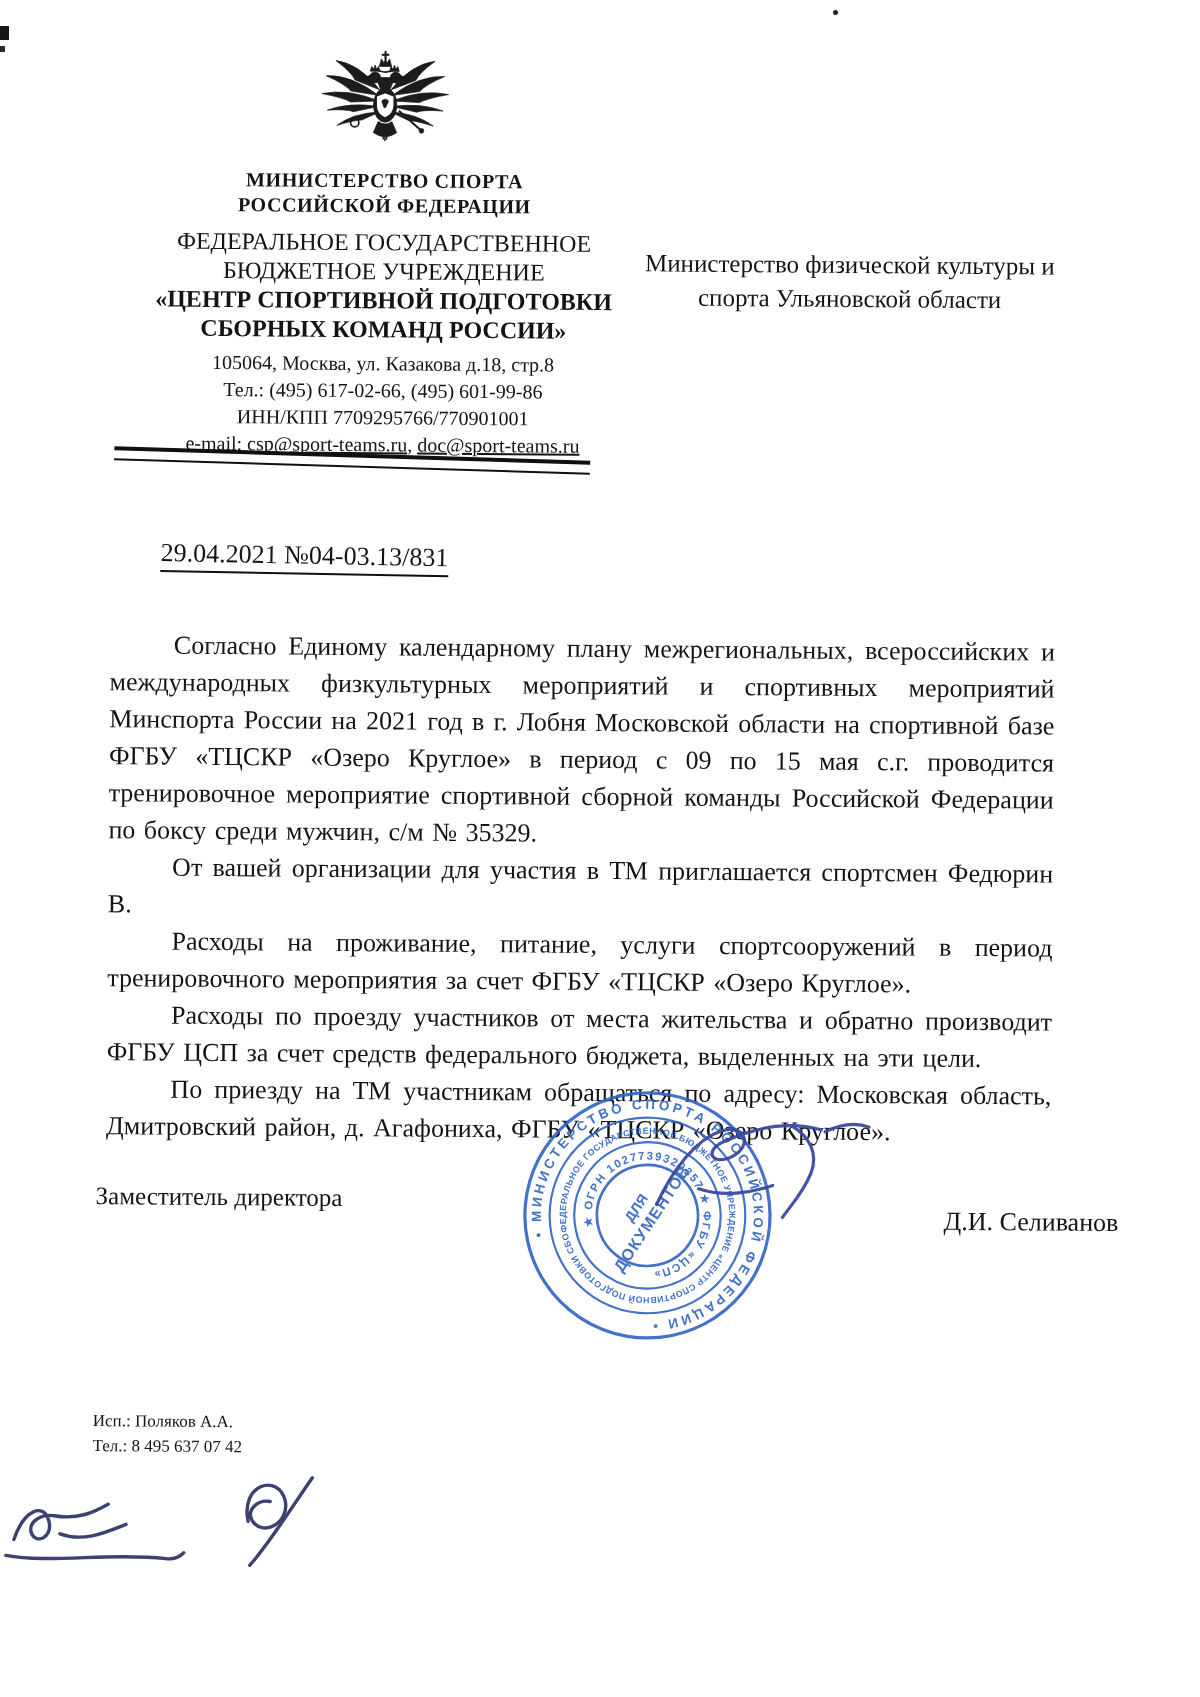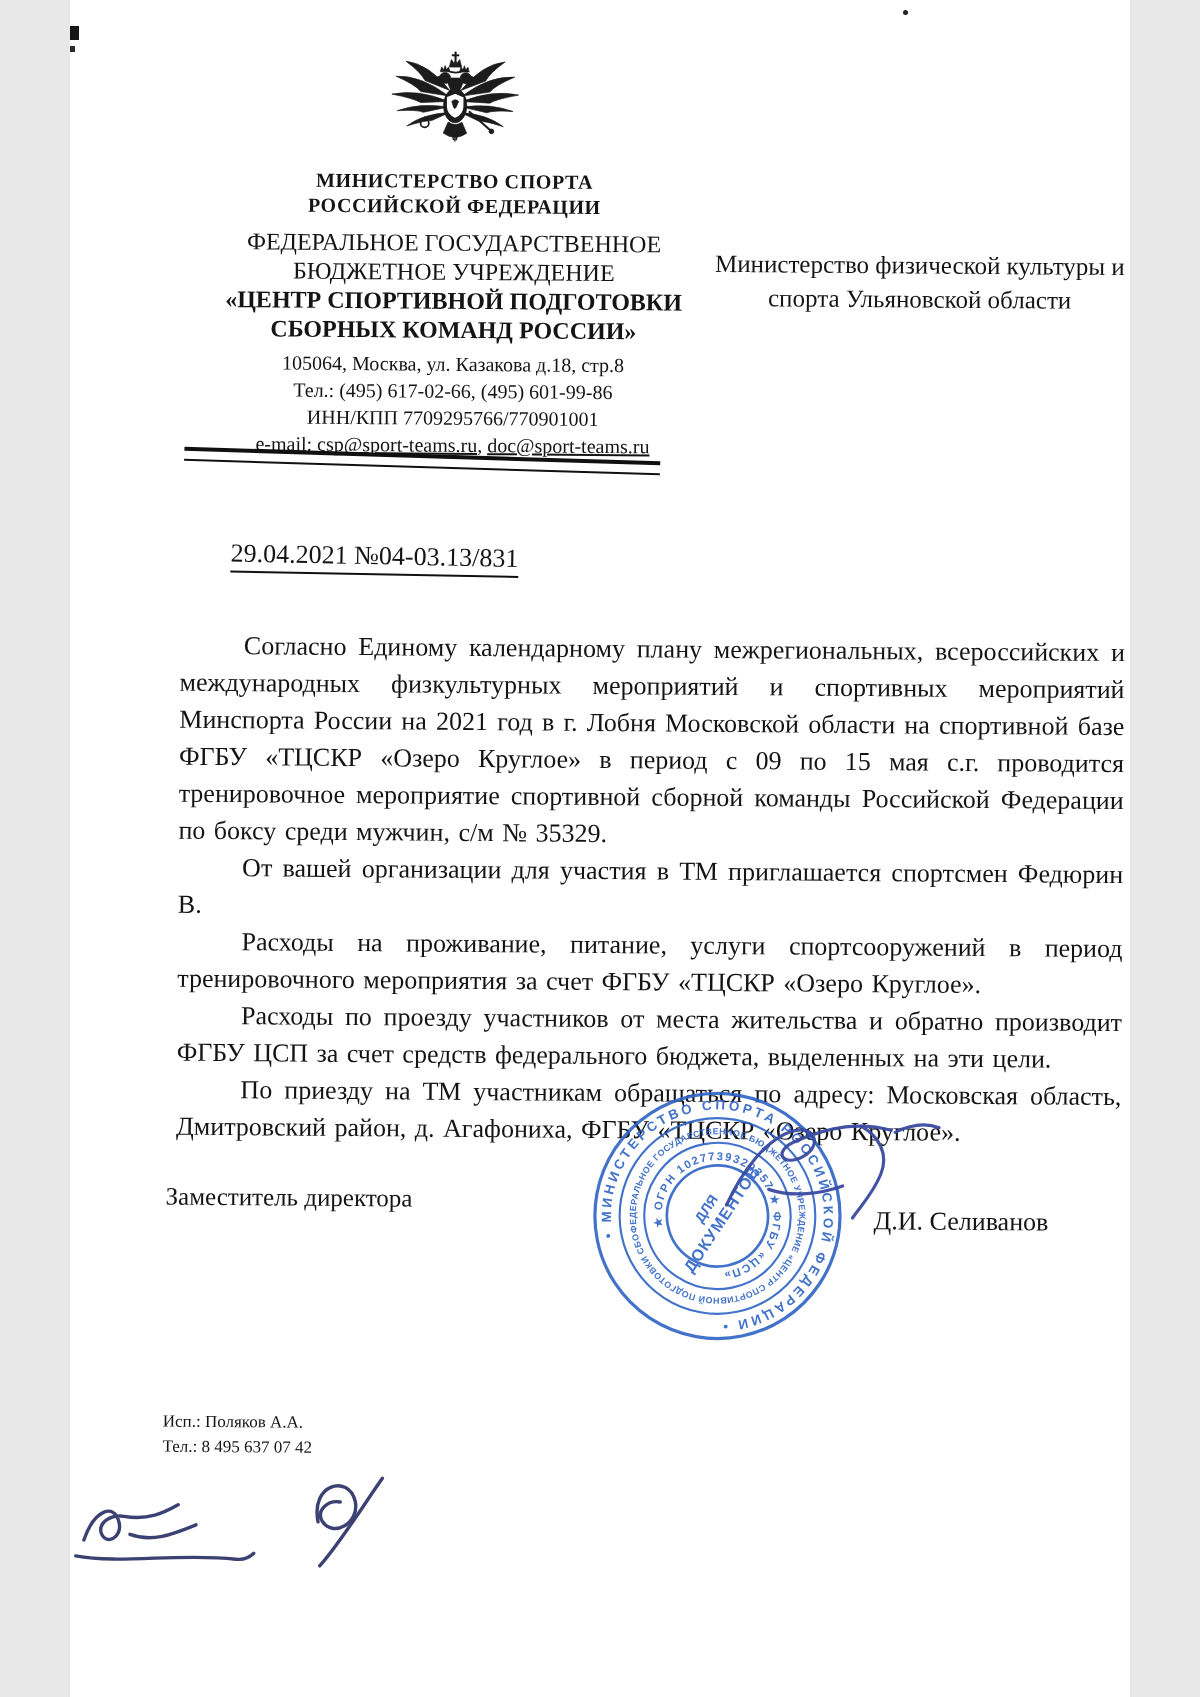--- a/index.html
+++ b/index.html
@@ -1,17 +1,17 @@
 <!DOCTYPE html>
 <html><head>
 <meta charset="utf-8">
 <style>
   html,body { margin:0; padding:0; background:#e8e8e8; }
   .page {
-    position:relative; width:1060px; height:1697px; margin:0 auto;
+    position:relative; width:1200px; height:1697px; margin:0 auto;
     background:#ffffff; overflow:hidden; color:#141414;
     font-family:"Liberation Serif", serif;
   }
   .scan { position:absolute; inset:0; transform:rotate(0.45deg); transform-origin:50% 0; }
 
   
   .emblem { position:absolute; left:316px; top:42px; width:140px; height:124px; }
   .ministry {
     position:absolute; left:186px; top:170px; width:400px; text-align:center;
     font-weight:bold; font-size:20px; line-height:25px; letter-spacing:0.6px;

